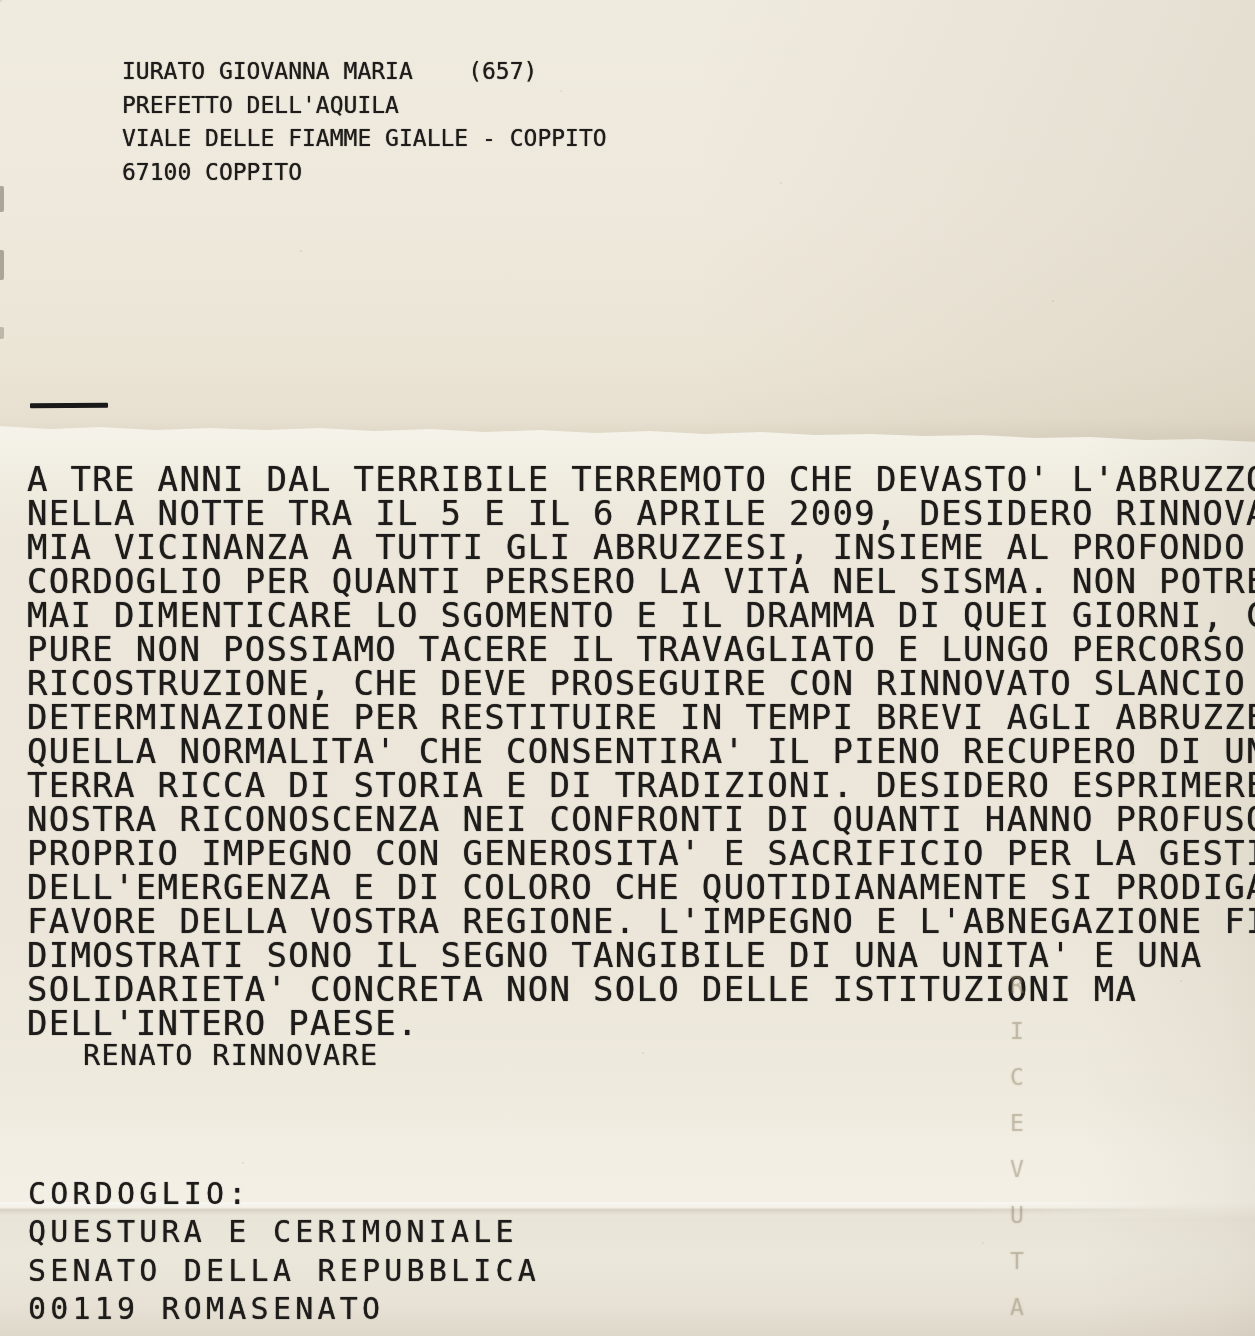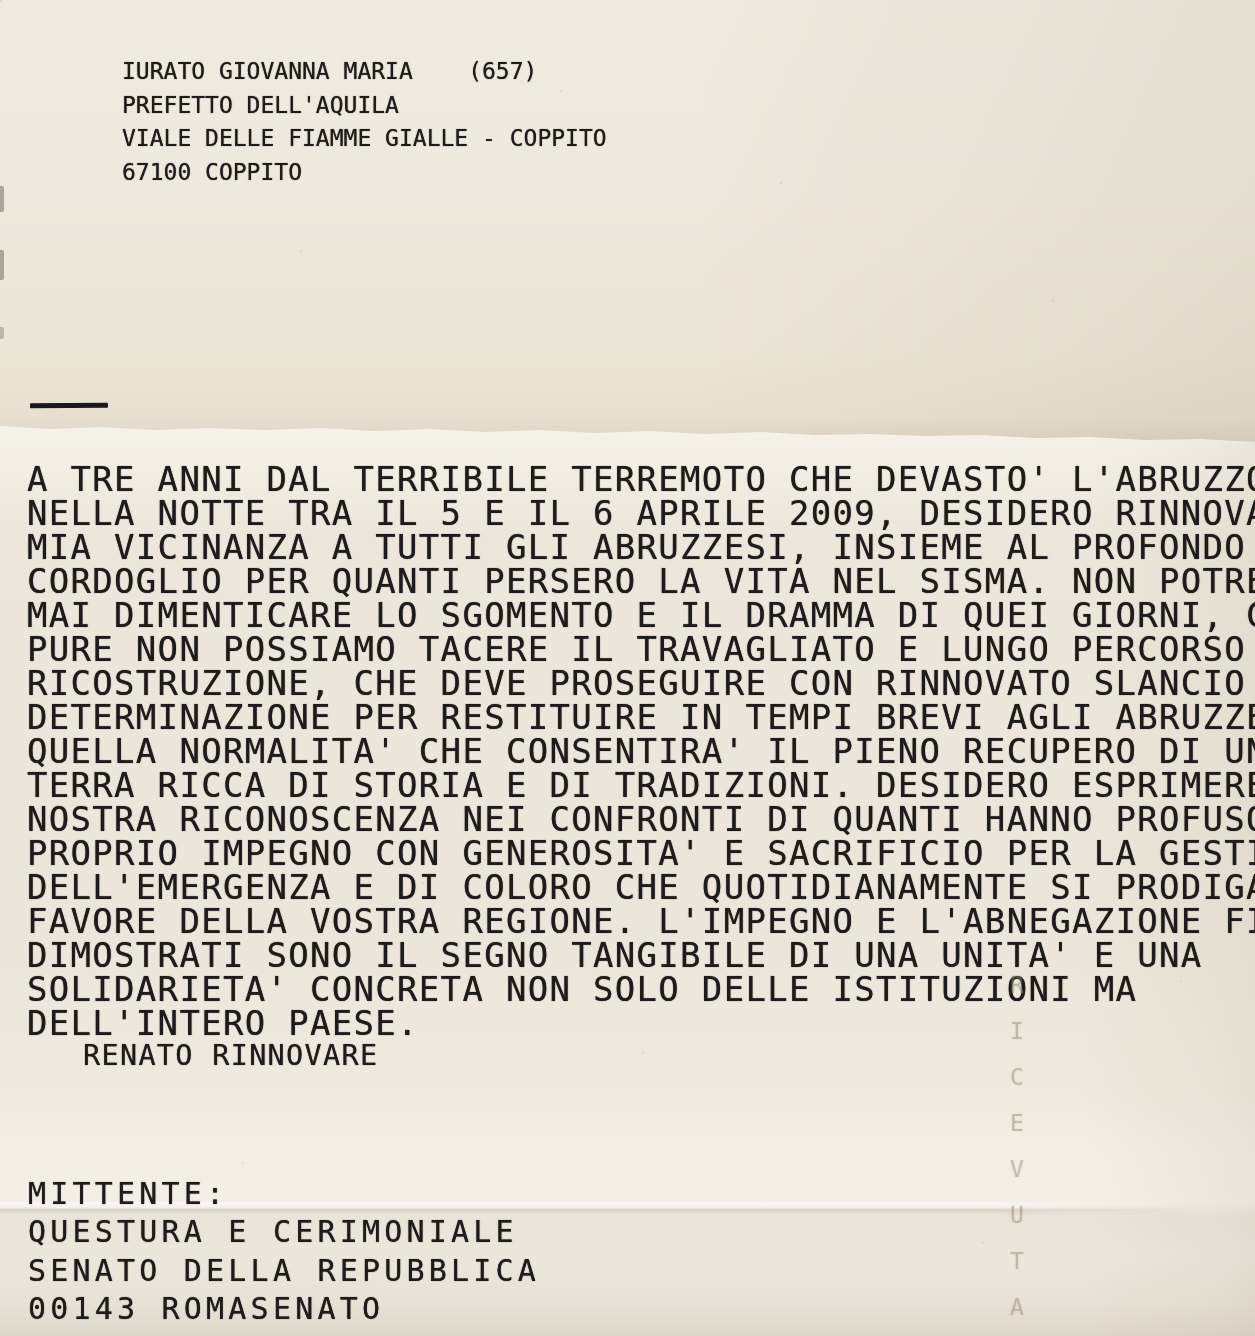--- a/index.html
+++ b/index.html
@@ -122,20 +122,20 @@
 NOSTRA RICONOSCENZA NEI CONFRONTI DI QUANTI HANNO PROFUSO IL
 PROPRIO IMPEGNO CON GENEROSITA' E SACRIFICIO PER LA GESTIONE
 DELL'EMERGENZA E DI COLORO CHE QUOTIDIANAMENTE SI PRODIGANO A
 FAVORE DELLA VOSTRA REGIONE. L'IMPEGNO E L'ABNEGAZIONE FIN QUI
 DIMOSTRATI SONO IL SEGNO TANGIBILE DI UNA UNITA' E UNA
 SOLIDARIETA' CONCRETA NON SOLO DELLE ISTITUZIONI MA
 DELL'INTERO PAESE.</pre>
 
   <pre class="signature">RENATO RINNOVARE</pre>
 
-  <pre class="sender"><span>MITTENTE:</span>
+  <pre class="sender"><span>CORDOGLIO:</span>
 <span>QUESTURA E CERIMONIALE
 SENATO DELLA REPUBBLICA
-00143 ROMASENATO</span></pre>
+00119 ROMASENATO</span></pre>
 
   <div class="ghost">RICEVUTA</div>
 
 </div>
 
 </body></html>

